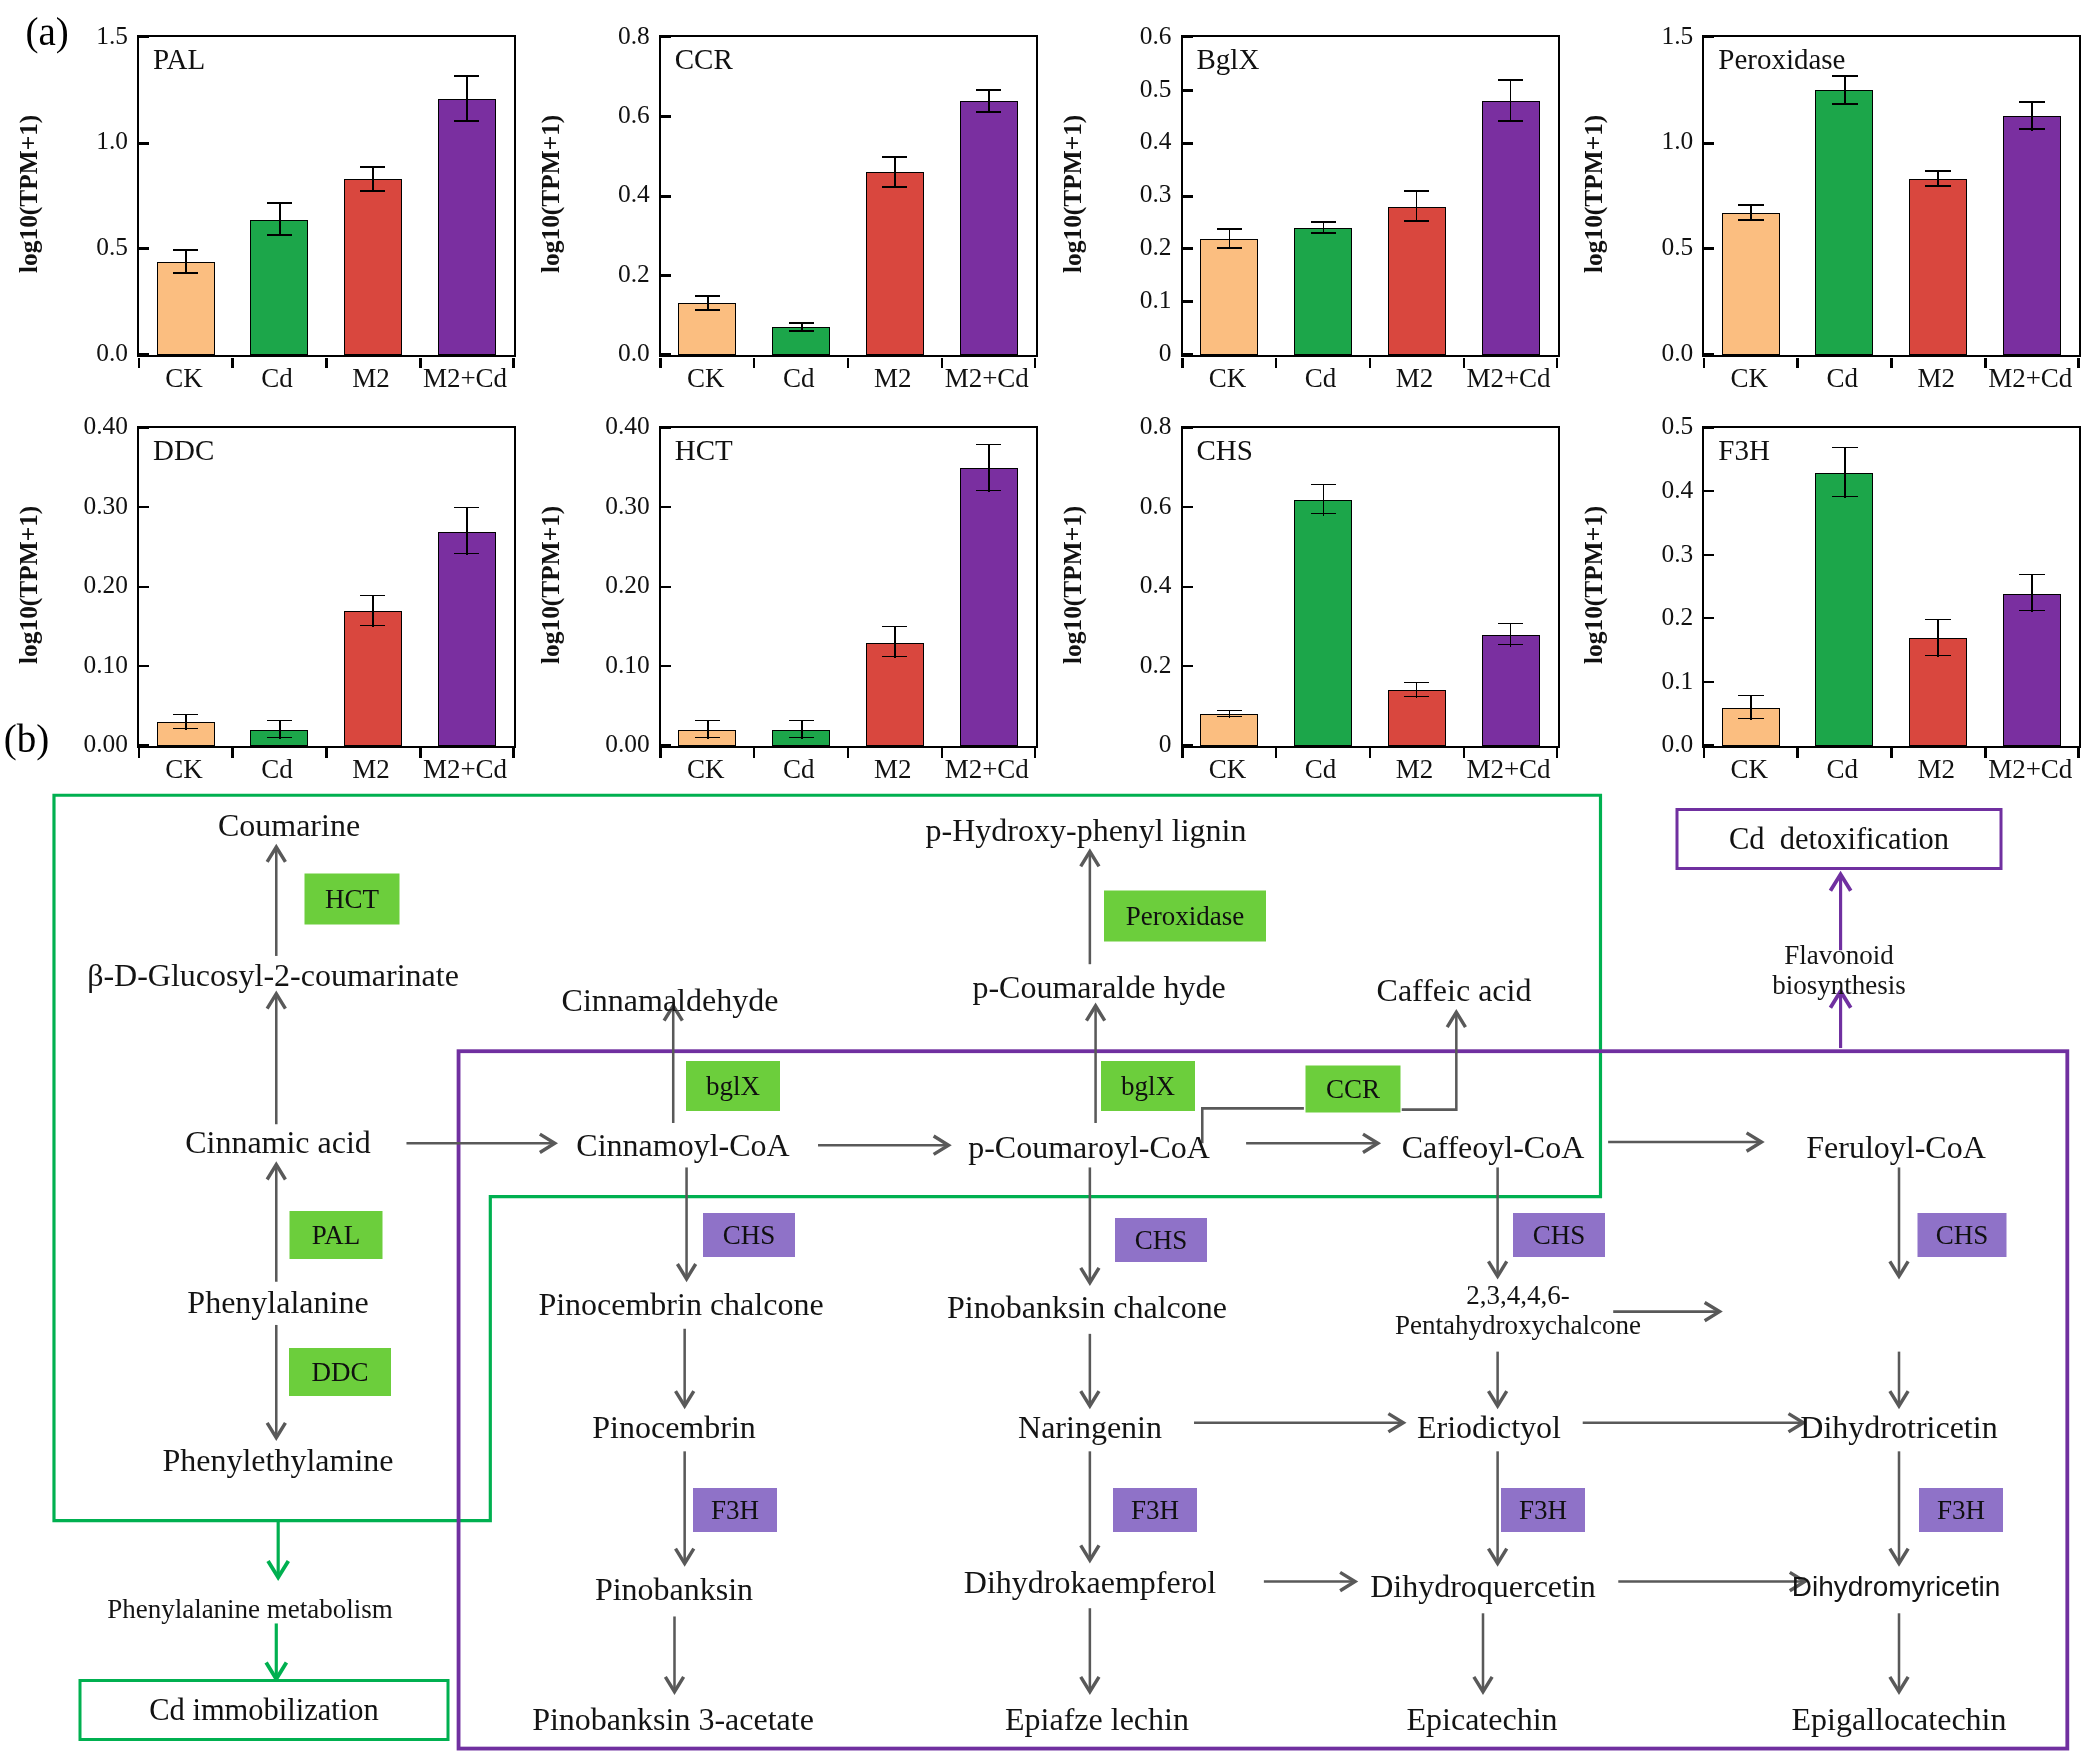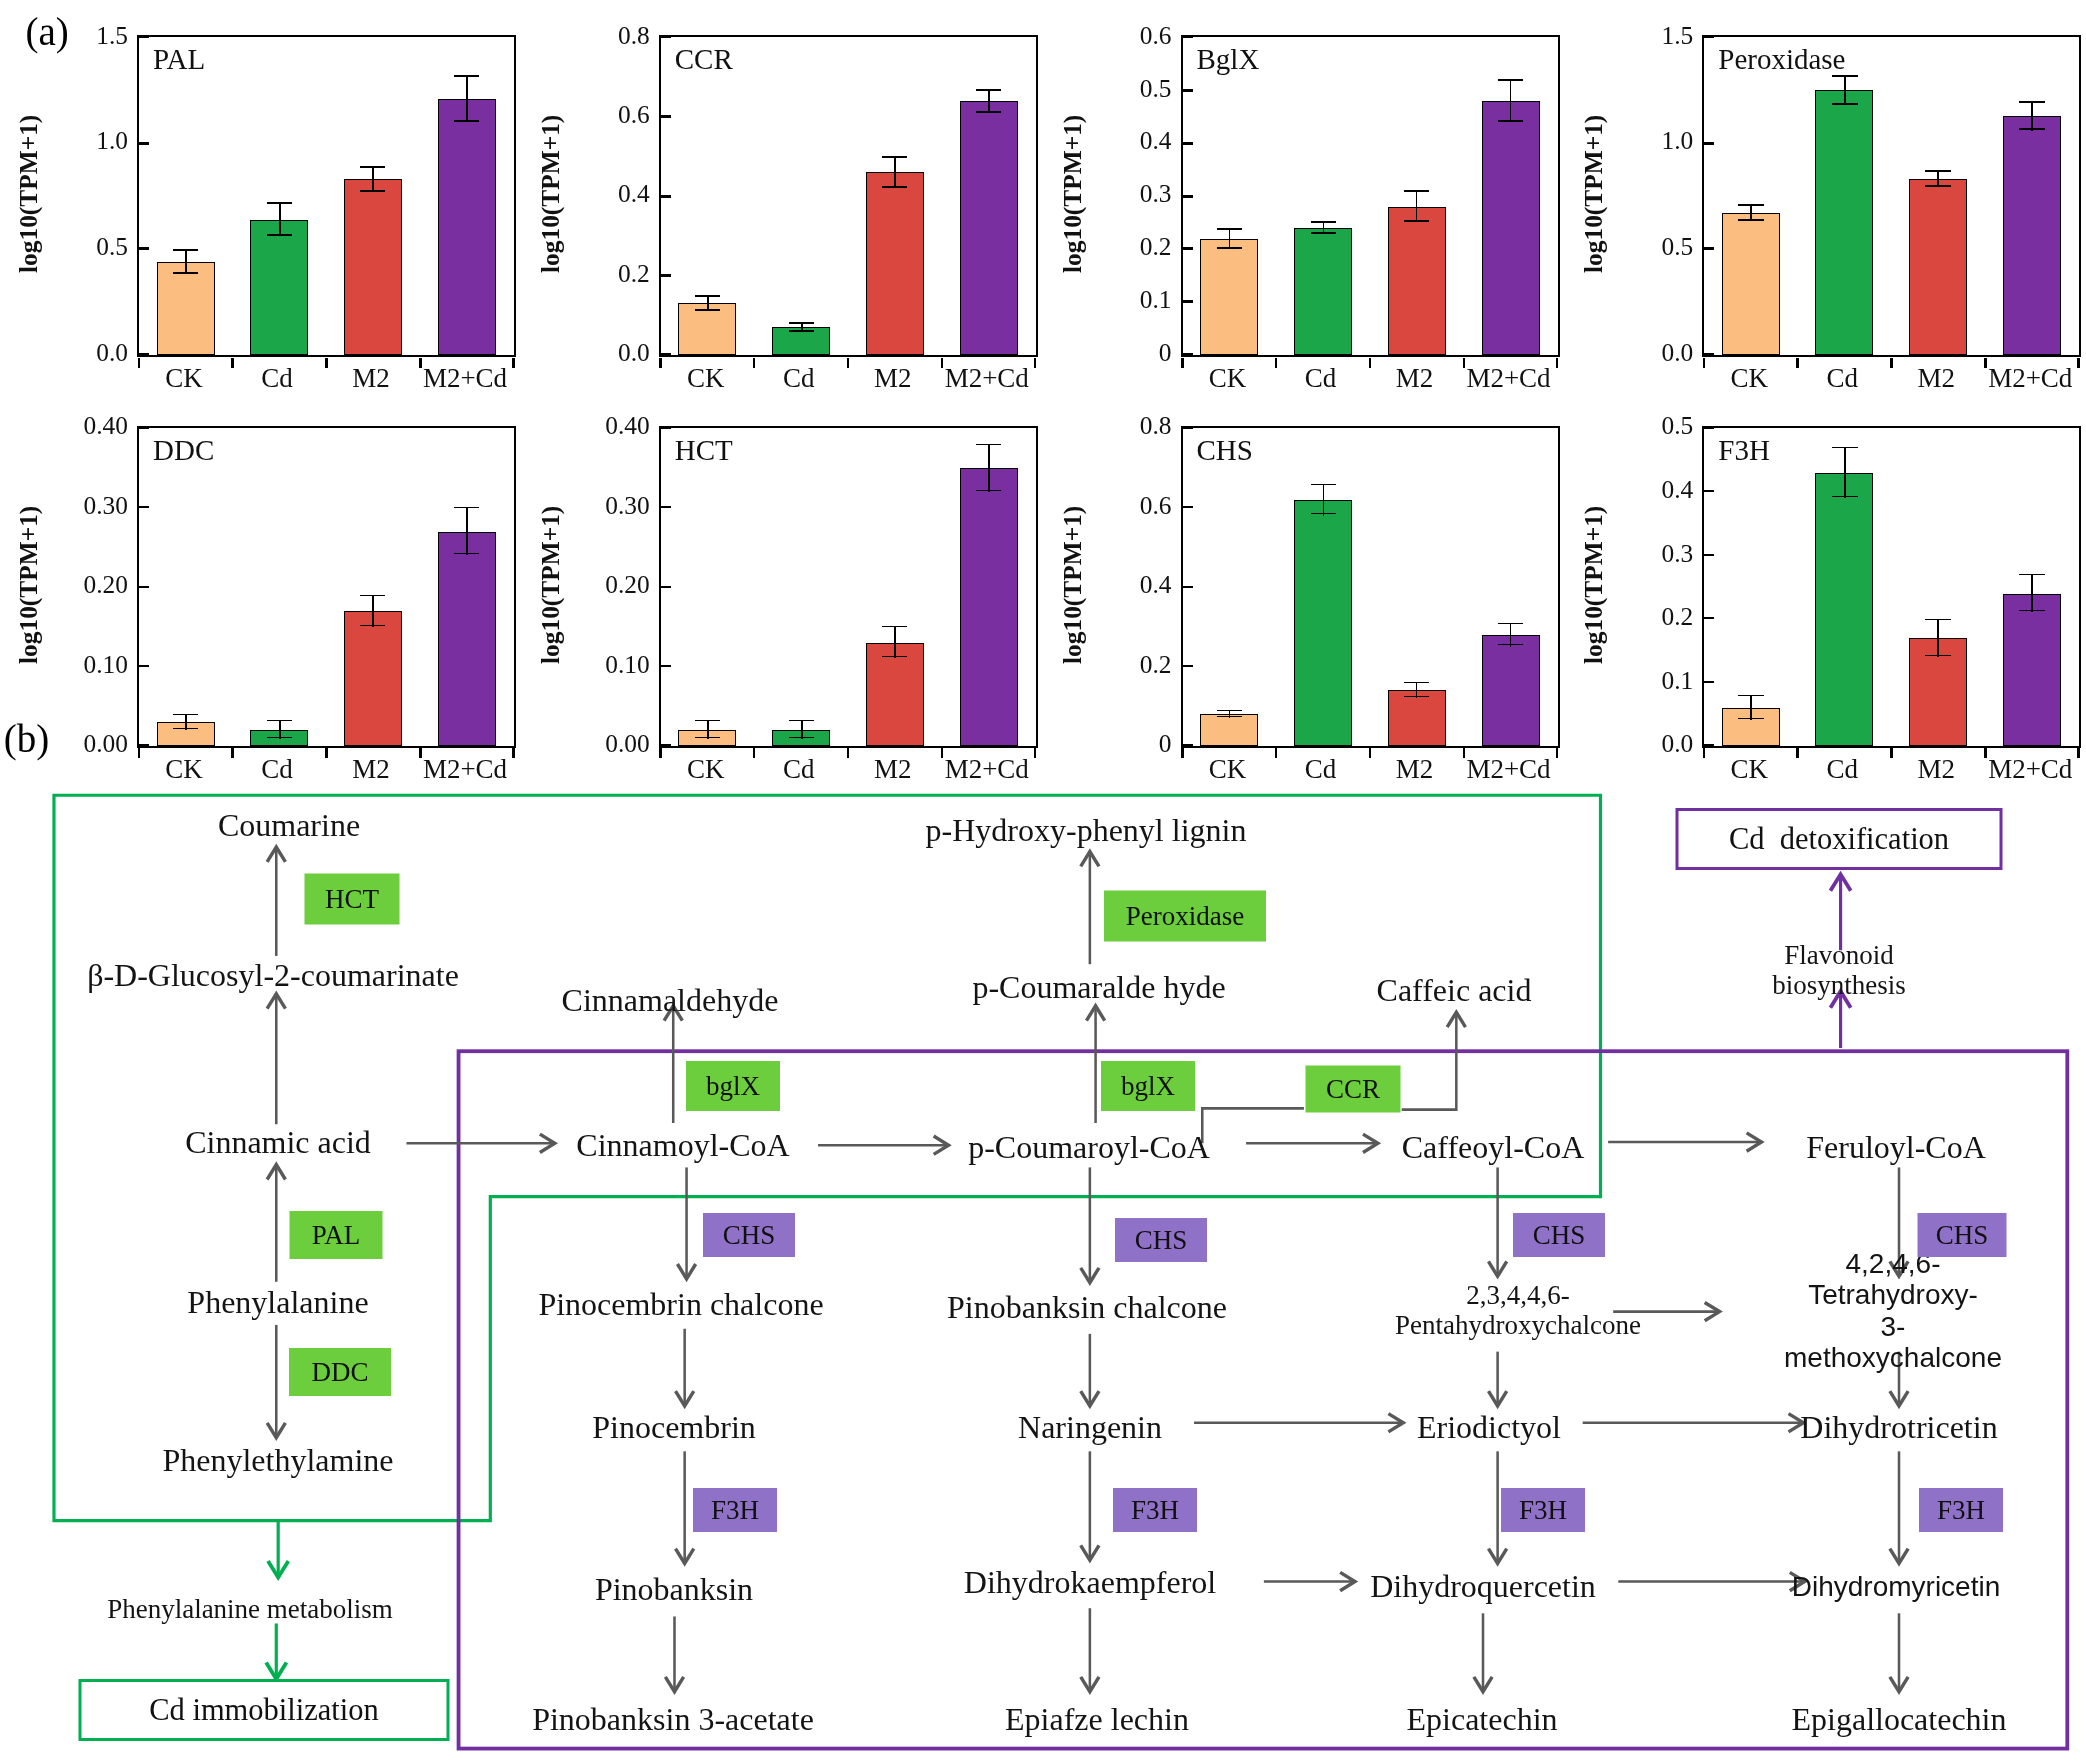--- a/index.html
+++ b/index.html
@@ -444,22 +444,20 @@
       <div class="node" style="left: 278px; top: 1143px;">Cinnamic acid</div>
       <div class="node" style="left: 683px; top: 1146px;">Cinnamoyl-CoA</div>
       <div class="node" style="left: 1089px; top: 1148px;">p-Coumaroyl-CoA</div>
       <div class="node" style="left: 1493px; top: 1148px;">Caffeoyl-CoA</div>
       <div class="node" style="left: 1896px; top: 1148px;">Feruloyl-CoA</div>
       <div class="node" style="left: 278px; top: 1303px;">Phenylalanine</div>
       <div class="node" style="left: 681px; top: 1305px;">Pinocembrin chalcone</div>
       <div class="node" style="left: 1087px; top: 1308px;">Pinobanksin chalcone</div>
       <div class="node small" style="left: 1518px; top: 1310px;">2,3,4,4,6-
 Pentahydroxychalcone</div>
-      <div class="node sans" style="left: 1893px; top: 1311px;">4,2,4,6-Tetrahydroxy-
-3-methoxychalcone</div>
       <div class="node" style="left: 278px; top: 1461px;">Phenylethylamine</div>
       <div class="node" style="left: 674px; top: 1428px;">Pinocembrin</div>
       <div class="node" style="left: 1090px; top: 1428px;">Naringenin</div>
       <div class="node" style="left: 1489px; top: 1428px;">Eriodictyol</div>
       <div class="node" style="left: 1899px; top: 1428px;">Dihydrotricetin</div>
       <div class="node small" style="left: 250px; top: 1609px;">Phenylalanine metabolism</div>
       <div class="node" style="left: 674px; top: 1590px;">Pinobanksin</div>
       <div class="node" style="left: 1090px; top: 1583px;">Dihydrokaempferol</div>
       <div class="node" style="left: 1483px; top: 1587px;">Dihydroquercetin</div>
       <div class="node sans" style="left: 1896px; top: 1587px;">Dihydromyricetin</div>

